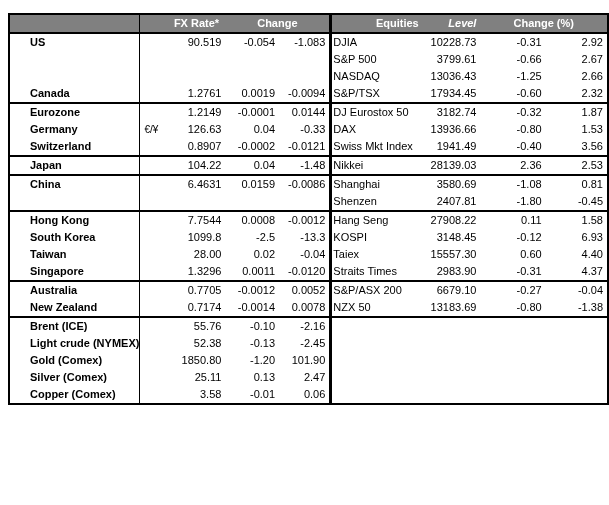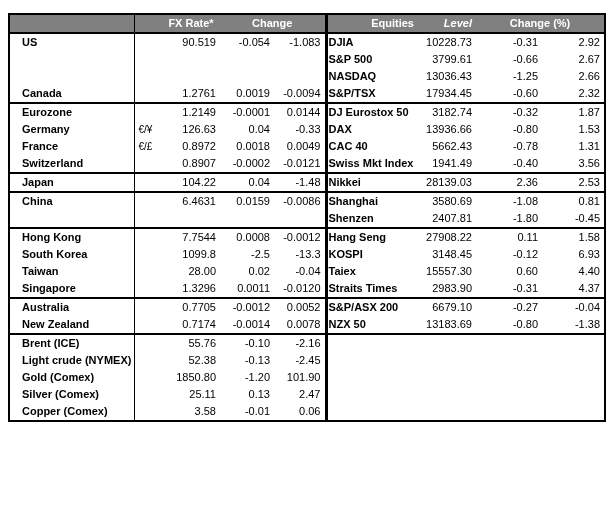--- a/index.html
+++ b/index.html
@@ -32,26 +32,26 @@
     vertical-align: middle;
   }
   thead th {
     background: var(--header-bg);
     color: var(--header-text);
     font-weight: bold;
   }
   thead { border-bottom: 2px solid var(--border-color); }
 
   
-  .c-name  { font-weight: bold; text-align: left; padding-left: 12px;
+  .c-name  { font-weight: bold; text-align: left; padding-left: 20px;
              border-right: 1px solid var(--border-color); }
   .c-name.indent { }
   .c-pair  { font-size: 10px; text-align: left; padding-left: 4px; font-weight: normal; }
   .c-num   { text-align: right; padding-right: 4px; font-weight: normal; }
-  .c-eqname{ text-align: left; padding-left: 1px; font-weight: bold;
+  .c-eqname{ text-align: left; padding-left: 1px; font-weight: normal;
              border-left: 3px solid var(--border-color); margin-left: 8px; }
 
   
   .al { text-align: right;  padding-left: 11px; }
   .ar { text-align: right; padding-right: 4px; font-style: italic; }
   .ac { text-align: center; }
   .hdr-divider { border-left: 3px solid var(--border-color); }
   .hdr-namecol { border-right: 1px solid var(--border-color); }
 
   tr.group-end td { border-bottom: 2px solid var(--border-color); }
@@ -150,31 +150,20 @@
           <td class="c-name indent">Germany</td>
           <td class="c-pair">€/¥</td>
           <td class="c-num">126.63</td>
           <td class="c-num">0.04</td>
           <td class="c-num">-0.33</td>
           <td class="c-eqname">DAX</td>
           <td class="c-num">13936.66</td>
           <td class="c-num">-0.80</td>
           <td class="c-num">1.53</td>
         </tr>
-        <tr>
-          <td class="c-name indent">France</td>
-          <td class="c-pair">€/£</td>
-          <td class="c-num">0.8972</td>
-          <td class="c-num">0.0018</td>
-          <td class="c-num">0.0049</td>
-          <td class="c-eqname">CAC 40</td>
-          <td class="c-num">5662.43</td>
-          <td class="c-num">-0.78</td>
-          <td class="c-num">1.31</td>
-        </tr>
         <tr class="group-end">
           <td class="c-name">Switzerland</td>
           <td class="c-pair"></td>
           <td class="c-num">0.8907</td>
           <td class="c-num">-0.0002</td>
           <td class="c-num">-0.0121</td>
           <td class="c-eqname">Swiss Mkt Index</td>
           <td class="c-num">1941.49</td>
           <td class="c-num">-0.40</td>
           <td class="c-num">3.56</td>

